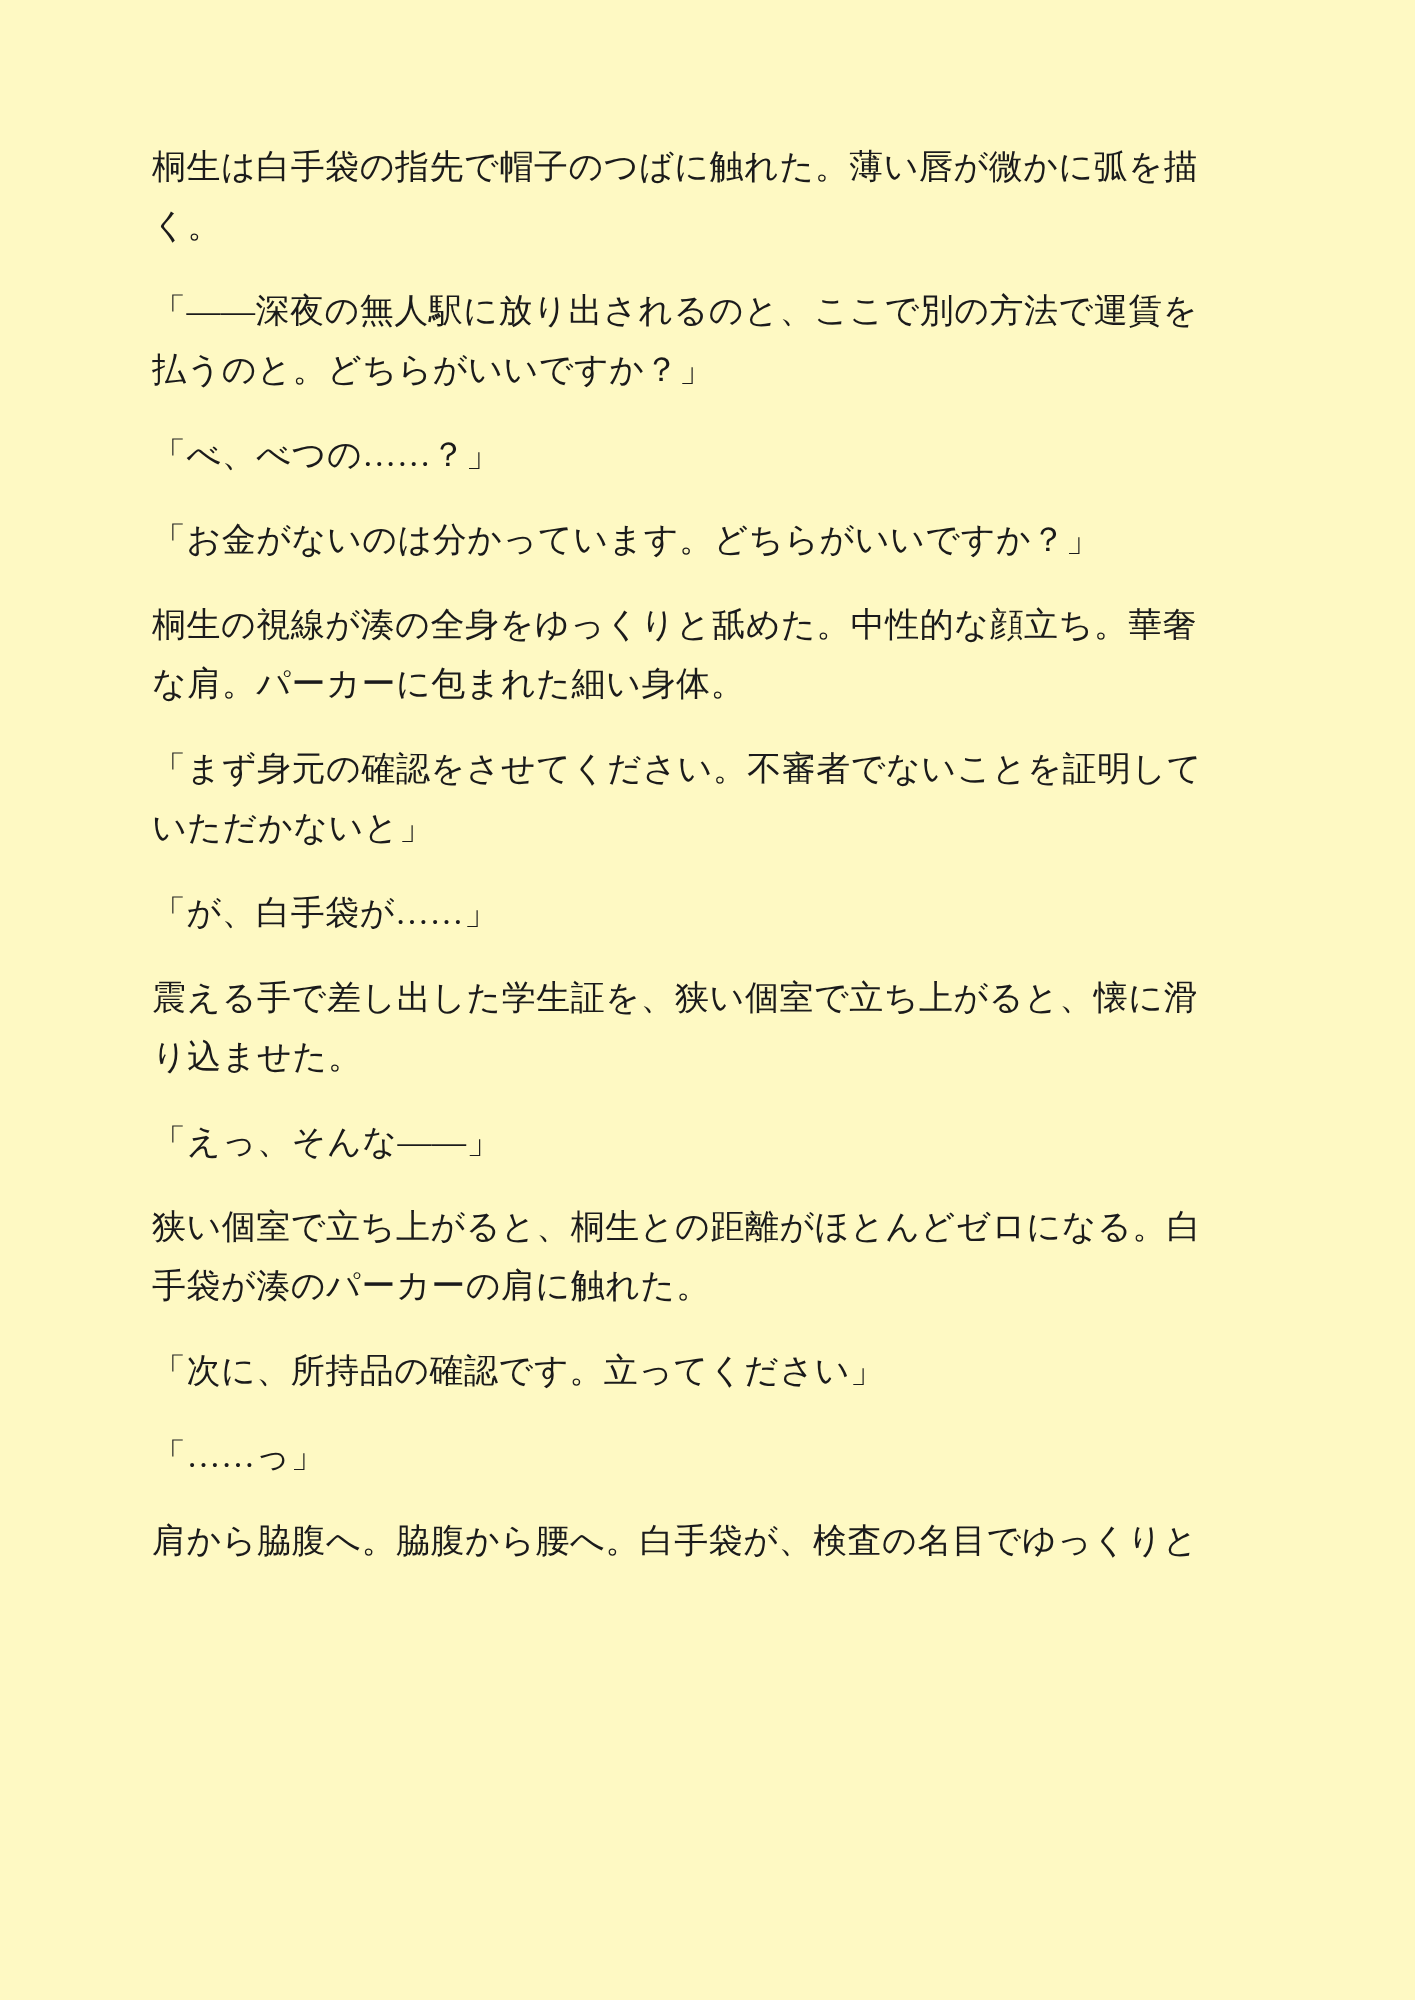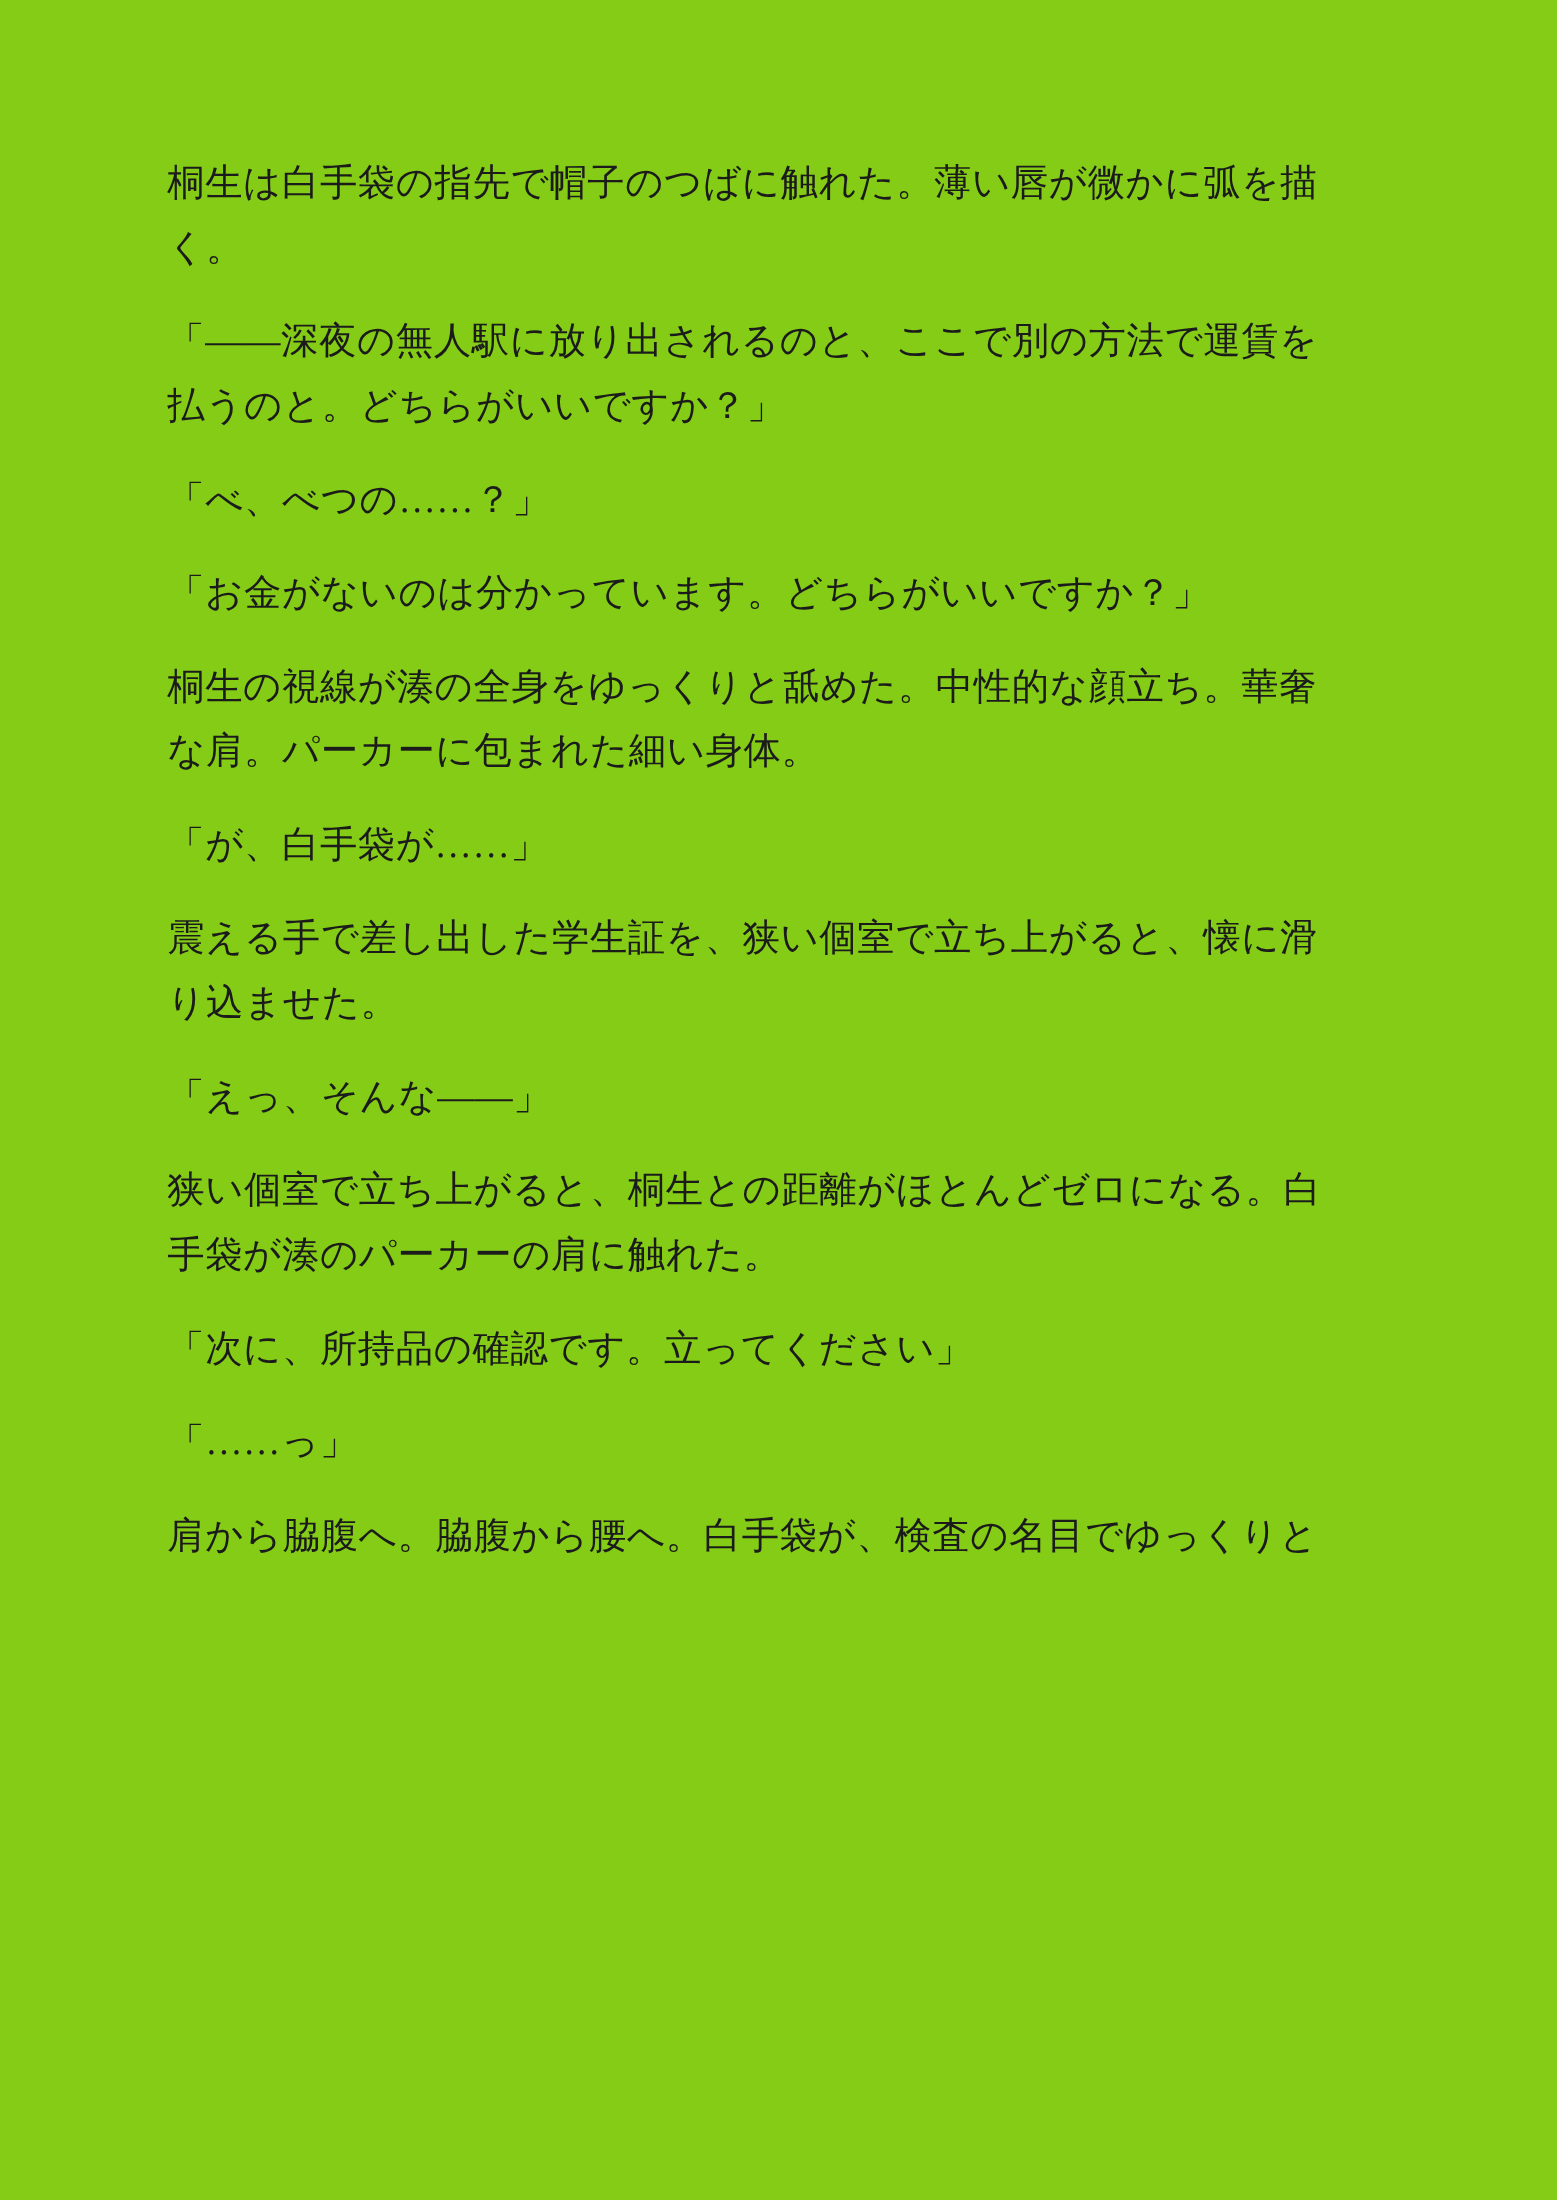--- a/index.html
+++ b/index.html
@@ -11,21 +11,21 @@
     width: 1415px;
     height: 2000px;
     overflow: hidden;
     font-family: "Liberation Serif", "DejaVu Serif", serif;
   }
   .page {
     box-sizing: border-box;
     width: 1415px;
     height: 2000px;
     padding: 137px 90px 0 152px;
-    background: #84cc16;
+    background: #fef9c3;
   }
   .text-block p {
     margin: 0 0 26px 0;
     padding: 0;
     font-size: 34px;
     line-height: 59px;
     letter-spacing: 0.5px;
     color: #1b1b1b;
     white-space: pre-line; 
     text-align: left;
@@ -37,20 +37,22 @@
 <div class="page">
   <div class="text-block">
     <p>桐生は白手袋の指先で帽子のつばに触れた。薄い唇が微かに弧を描
 く。</p>
     <p>「――深夜の無人駅に放り出されるのと、ここで別の方法で運賃を
 払うのと。どちらがいいですか？」</p>
     <p>「べ、べつの……？」</p>
     <p>「お金がないのは分かっています。どちらがいいですか？」</p>
     <p>桐生の視線が湊の全身をゆっくりと舐めた。中性的な顔立ち。華奢
 な肩。パーカーに包まれた細い身体。</p>
+    <p>「まず身元の確認をさせてください。不審者でないことを証明して
+いただかないと」</p>
     <p>「が、白手袋が……」</p>
     <p>震える手で差し出した学生証を、狭い個室で立ち上がると、懐に滑
 り込ませた。</p>
     <p>「えっ、そんな――」</p>
     <p>狭い個室で立ち上がると、桐生との距離がほとんどゼロになる。白
 手袋が湊のパーカーの肩に触れた。</p>
     <p>「次に、所持品の確認です。立ってください」</p>
     <p>「……っ」</p>
     <p>肩から脇腹へ。脇腹から腰へ。白手袋が、検査の名目でゆっくりと</p>
   </div>

